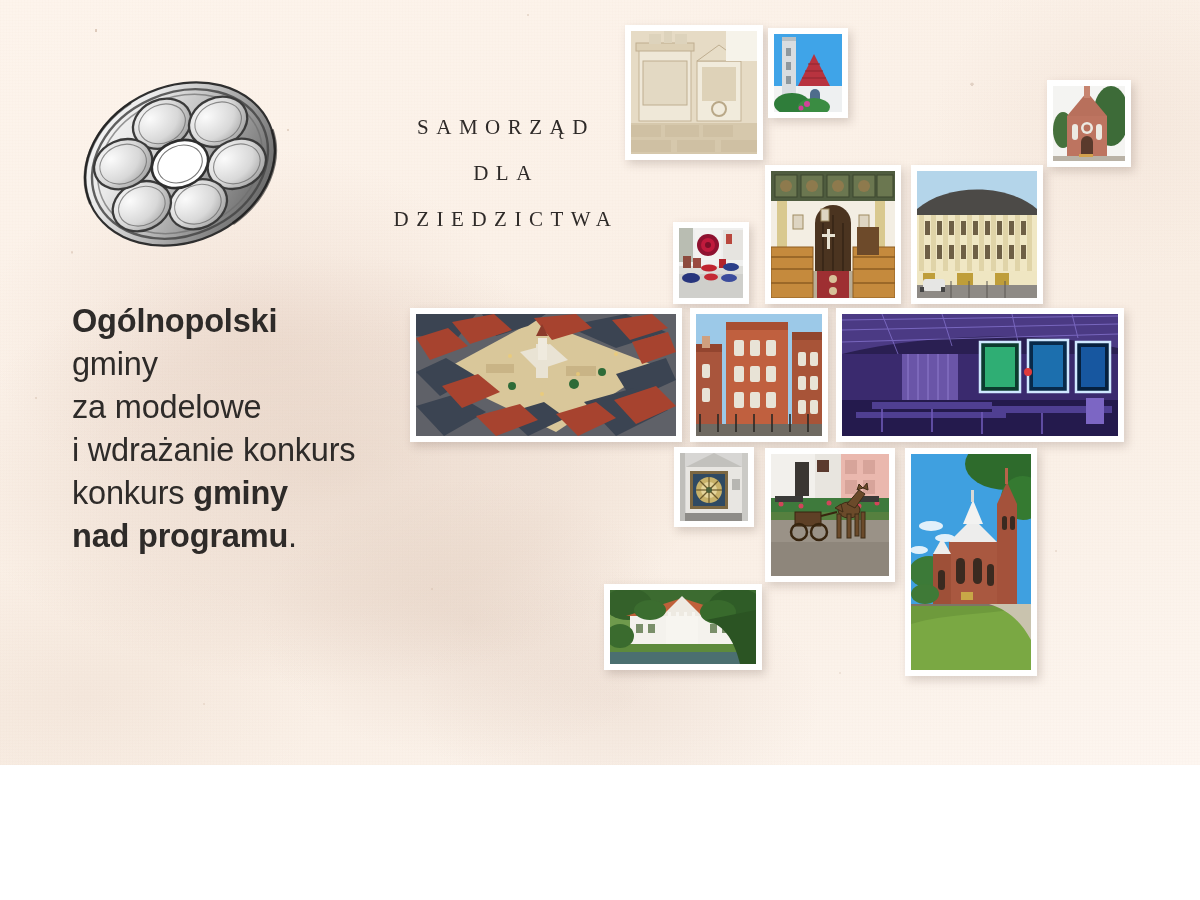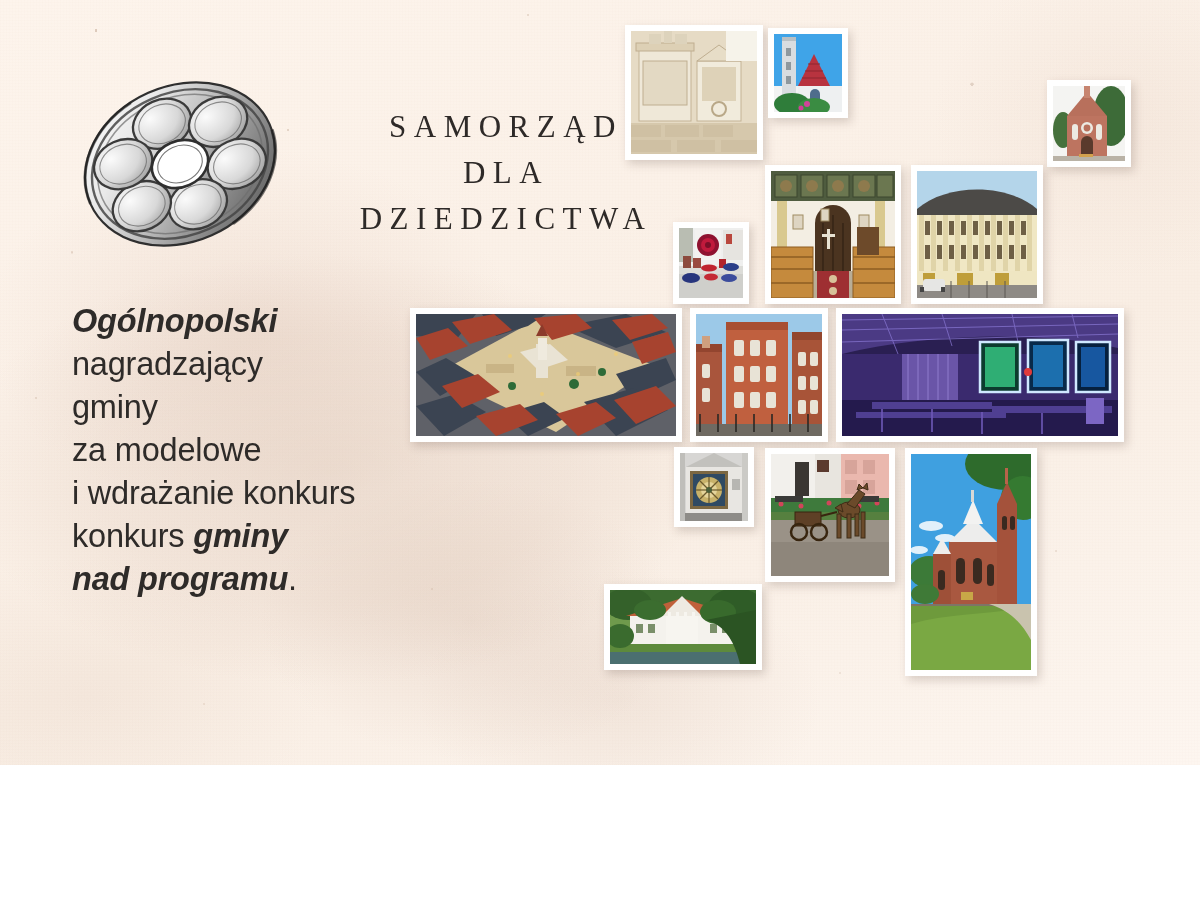--- a/index.html
+++ b/index.html
@@ -45,32 +45,32 @@
       repeating-linear-gradient(90deg, rgba(180,150,130,.05) 0 1px, transparent 1px 3px);
   }
 
   
   .brand{position:absolute;left:72px;top:78px;width:560px;height:175px;}
   .emblem{position:absolute;left:0;top:0;width:216px;height:172px;}
   .brand-title{
     position:absolute;left:248px;top:26px;width:372px;
     text-align:center;
     font-family:"Liberation Serif","DejaVu Serif",serif;
-    color:#2e2a28;font-size:31px;line-height:46px;letter-spacing:7.5px;
+    color:#2e2a28;font-size:21px;line-height:46px;letter-spacing:7.5px;
     font-weight:400;
   }
   .brand-title span{display:block;white-space:nowrap;}
 
   
   .copy{
     position:absolute;left:72px;top:300px;width:430px;
     font-size:32.5px;line-height:43px;color:#2e2b29;font-weight:400;
     letter-spacing:-0.2px;
   }
-  .copy b{font-weight:700;font-style:italic;}
+  .copy b{font-weight:700;}
   .copy .ln{display:block;white-space:nowrap;}
 
   
   .photo{
     position:absolute;background:#fff;
     padding:6px;
     box-sizing:border-box;
     box-shadow:3px 4px 9px rgba(90,70,60,.22);
   }
   .photo .inner{width:100%;height:100%;background-size:cover;background-position:center;}
@@ -140,21 +140,20 @@
 
     <div class="brand-title">
       <span>SAMORZĄD</span>
       <span>DLA</span>
       <span>DZIEDZICTWA</span>
     </div>
   </div>
 
   <div class="copy">
     <span class="ln"><b>Ogólnopolski</b></span>
-    <span class="ln">nagradzający</span>
     <span class="ln">gminy</span>
     <span class="ln">za modelowe</span>
     <span class="ln">i wdrażanie konkurs</span>
     <span class="ln"><span>konkurs </span><b>gminy</b></span>
     <span class="ln"><b>nad programu</b><span>.</span></span>
   </div>
 
   <div class="photo" style="left:625px;top:25px;width:138px;height:135px;">
     <div class="inner" style="background:
       linear-gradient(180deg,#efe7d6 0%,#e4d9c4 40%,#d2c4aa 100%);">

